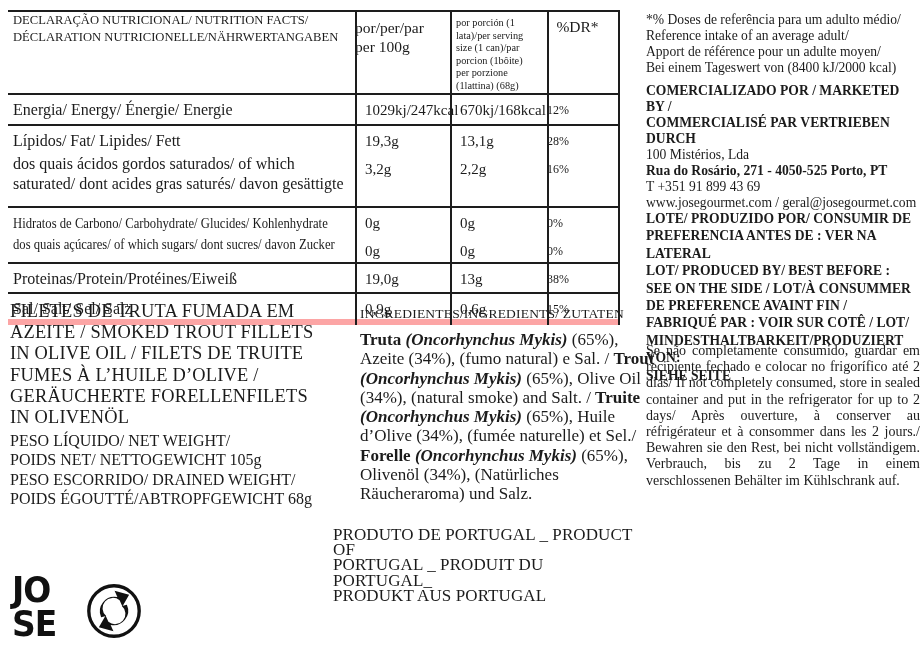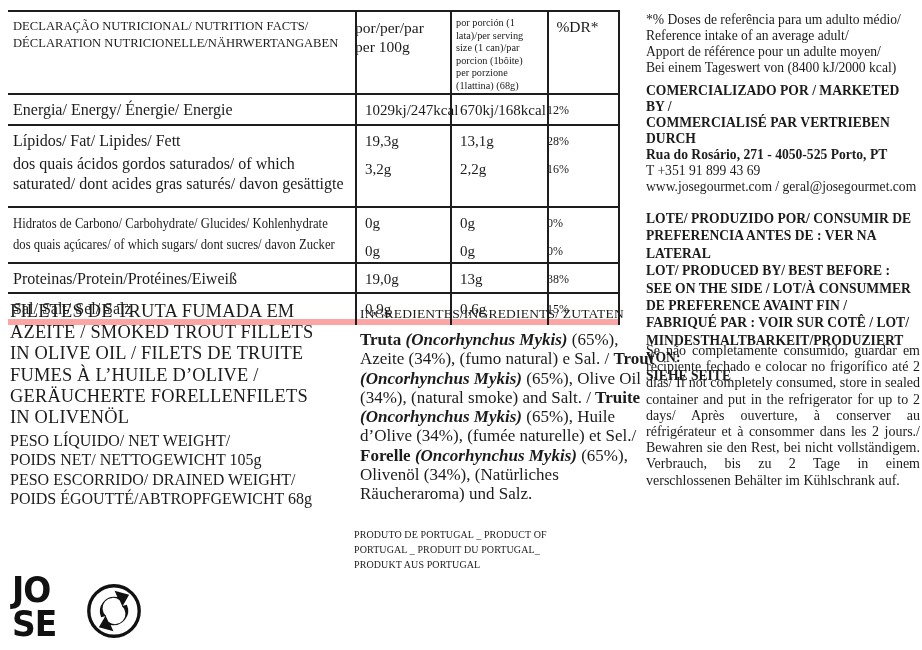--- a/index.html
+++ b/index.html
@@ -18,21 +18,21 @@
   .trow {
     display:grid; grid-template-columns:347px 95px 97px 73px;
     border-top:2px solid #1d1d1d; align-items:start;
   }
   .trow:last-child { border-bottom:6px solid #fca5a5; }
   .c { padding-top:5px; }
   .c.lbl { padding-left:5px; font-size:16px; line-height:20px; }
   .c.val { padding-left:10px; font-size:15px; line-height:20px; }
   .c.dr  { padding-right:15px; font-size:12px; line-height:20px; }
   .thead { min-height:45px; }
-  .thead .lbl { font-size:12.6px; line-height:16.5px; padding-top:6px; }
+  .thead .lbl { font-size:12.6px; line-height:16.5px; padding-top:0; }
   .thead .h100 { font-size:15.5px; line-height:19px; padding-top:6px; }
   .thead .hserv { font-size:10.3px; line-height:12.6px; padding:5px 2px 0 6px; }
   .thead .hdr { text-align:center; font-size:15.5px; padding-top:6px; padding-right:12px; }
   .r-energy  { min-height:31px; }
   .r-fat     { min-height:82px;font-family:Liberation Serif, serif; }
   .r-carb    { min-height:56px; }
   .r-protein { min-height:30px; }
   .r-salt    { min-height:31px; }
   .sub { margin-top:3px; }
   .v2  { margin-top:8px; }
@@ -52,22 +52,22 @@
            font-size:18.4px; line-height:21.2px; letter-spacing:.2px; }
   .pweights { position:absolute; left:10px; top:431px; width:334px;
            font-size:16px; line-height:19.4px; }
 
   
   .ing { position:absolute; left:360px; top:306px; width:300px; }
   .ing-head { font-size:13.5px; letter-spacing:.2px; }
   .ing-body { margin-top:8px; font-size:17px; line-height:19.3px; }
   .seg-b  { font-weight:bold; }
   .seg-bi { font-weight:bold; font-style:italic; }
-  .origin { position:absolute; left:354px; top:527px; width:300px;
-            font-size:10px; line-height:15.2px; letter-spacing:.1px; }
+  .origin { position:absolute; left:333px; top:527px; width:300px;
+            font-size:17px; line-height:15.2px; letter-spacing:.1px; }
 
   
   .jose { position:absolute; left:12px; top:574px; width:60px;
           font-family:"DejaVu Sans","Liberation Sans",sans-serif;
           font-weight:900; font-size:33px; line-height:32px;
           letter-spacing:-1px; color:#111; white-space:pre-line;
           transform:scaleY(1.05); transform-origin:0 0; }
   .greendot { position:absolute; left:86px; top:583px; width:56px; height:56px; }
 </style>
 </head>
@@ -150,20 +150,21 @@
   </div>
 </section>
 
 <p class="rc pre p-ref">*% Doses de referência para um adulto médio/
 Reference intake of an average adult/
 Apport de référence pour un adulte moyen/
 Bei einem Tageswert von (8400 kJ/2000 kcal)</p>
 <div class="rc p-mkt">
     <div class="bold">COMERCIALIZADO POR  / MARKETED BY /</div>
     <div class="bold">COMMERCIALISÉ PAR VERTRIEBEN DURCH</div>
+    <div>100 Mistérios, Lda</div>
     <div class="bold">Rua do Rosário, 271 - 4050-525 Porto, PT</div>
     <div>T +351 91 899 43 69</div>
     <div>www.josegourmet.com / geral@josegourmet.com</div>
   </div>
 <p class="rc pre p-lot">LOTE/ PRODUZIDO POR/ CONSUMIR DE
 PREFERENCIA ANTES DE : VER NA LATERAL
 LOT/ PRODUCED BY/ BEST BEFORE :
 SEE ON THE SIDE /  LOT/À CONSUMMER
 DE PREFERENCE AVAINT FIN /
 FABRIQUÉ PAR : VOIR SUR COTÊ / LOT/

